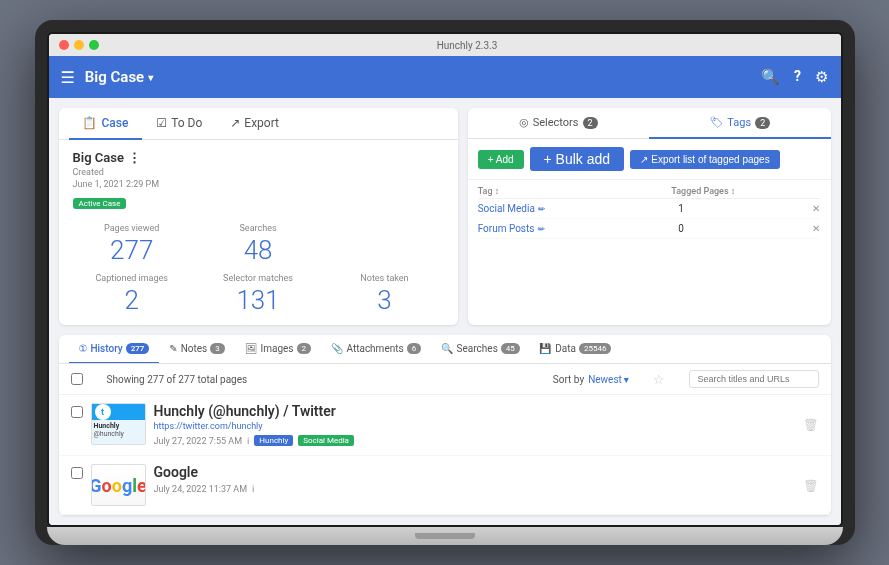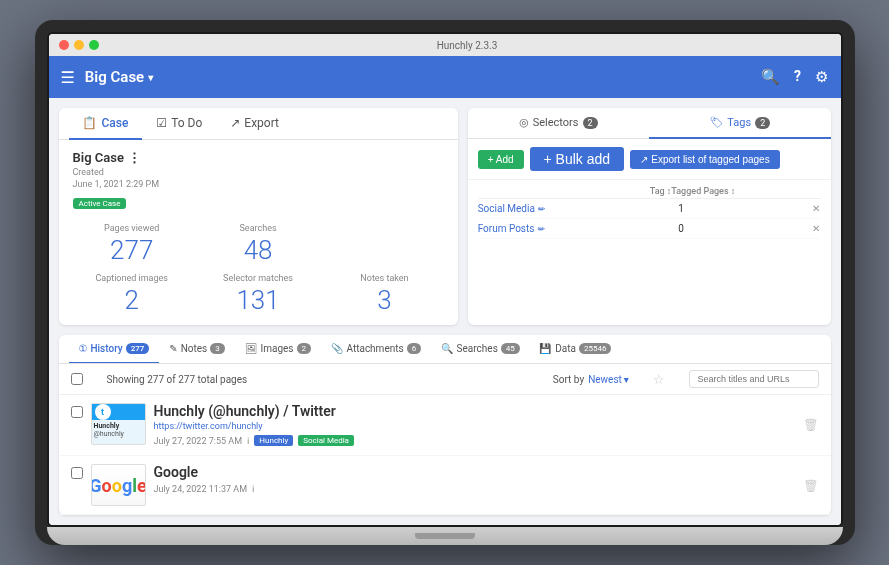--- a/index.html
+++ b/index.html
@@ -417,21 +417,21 @@
       align-items: center;
       justify-content: center;
     }
     .laptop-notch {
       width: 60px;
       height: 6px;
       background: #999;
       border-radius: 0 0 4px 4px;
     }
     .pencil-icon::before { content: "✏"; font-size: 9px; }
-    .col-tag { flex: 1.5; font-weight: 500; color: #888; font-size: 9px; text-align: right; }
+    .col-tag { flex: 1.5; font-weight: 500; color: #888; font-size: 9px; }
     .col-pages { flex: 1; font-weight: 500; color: #888; font-size: 9px; }
     .col-del { width: 20px; }
     .star-icon { color: #ccc; cursor: pointer; font-size: 13px; }
   </style>
 </head>
 <body>
 
 <div class="laptop-outer">
   <div class="laptop-screen">
 

